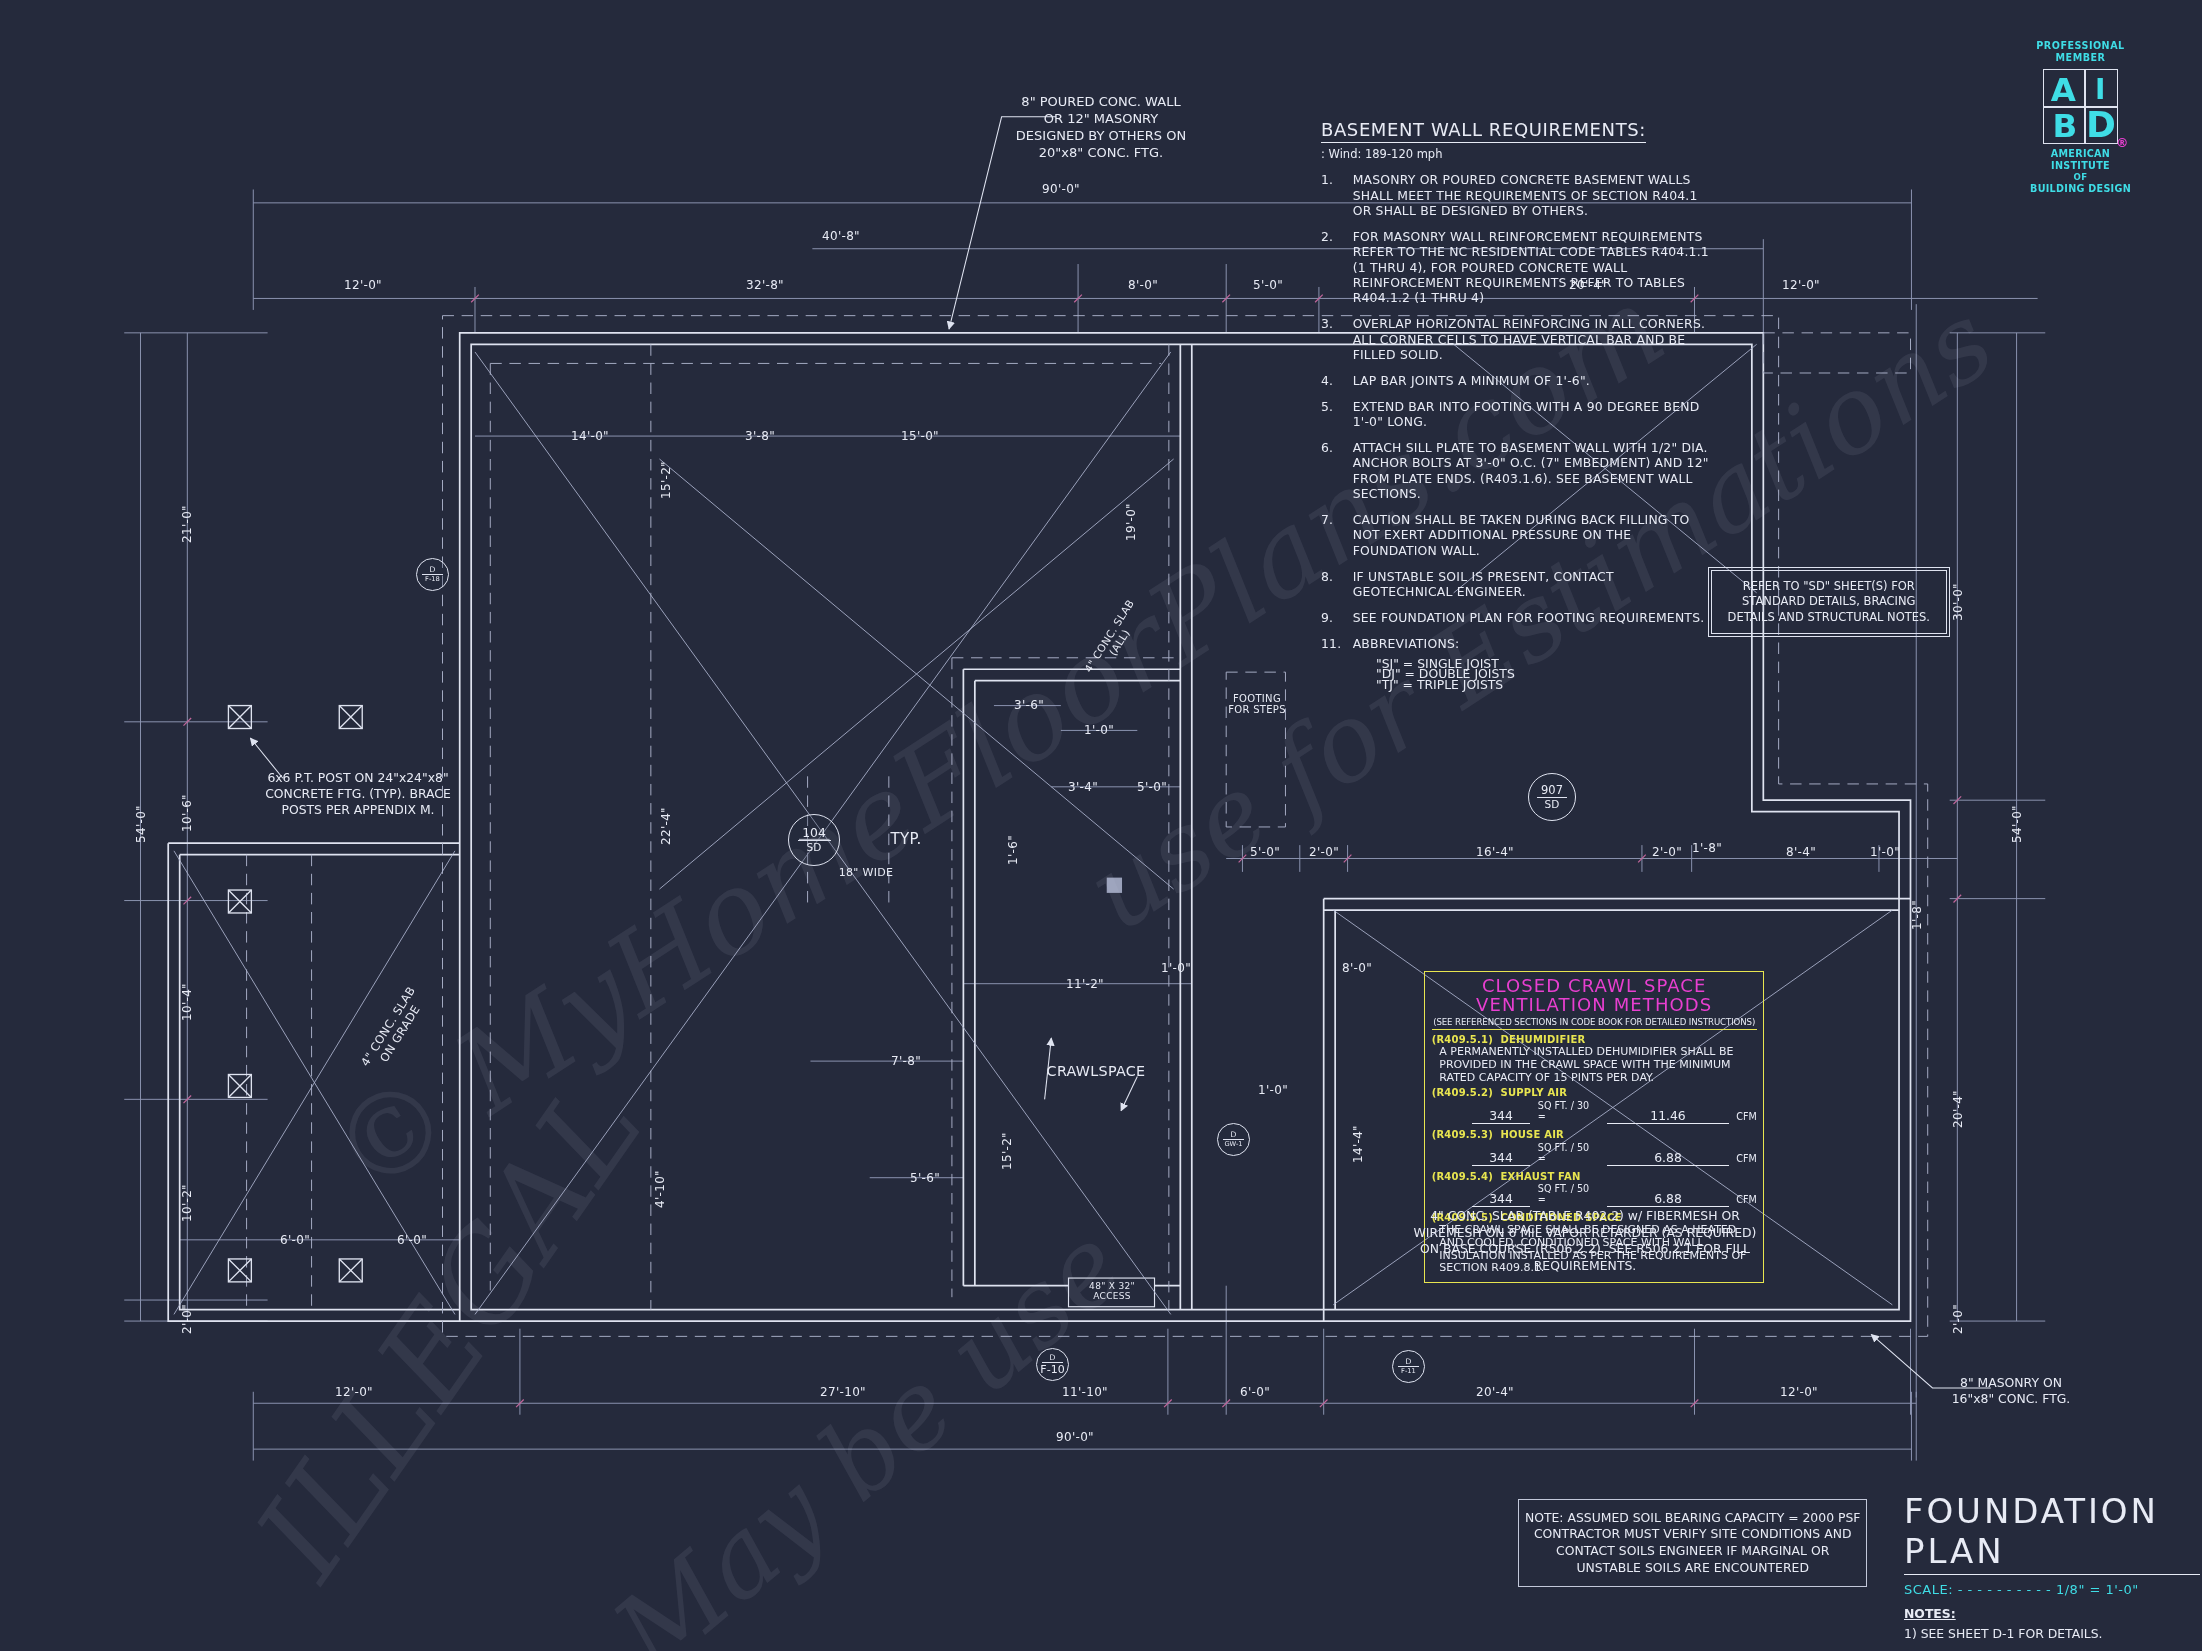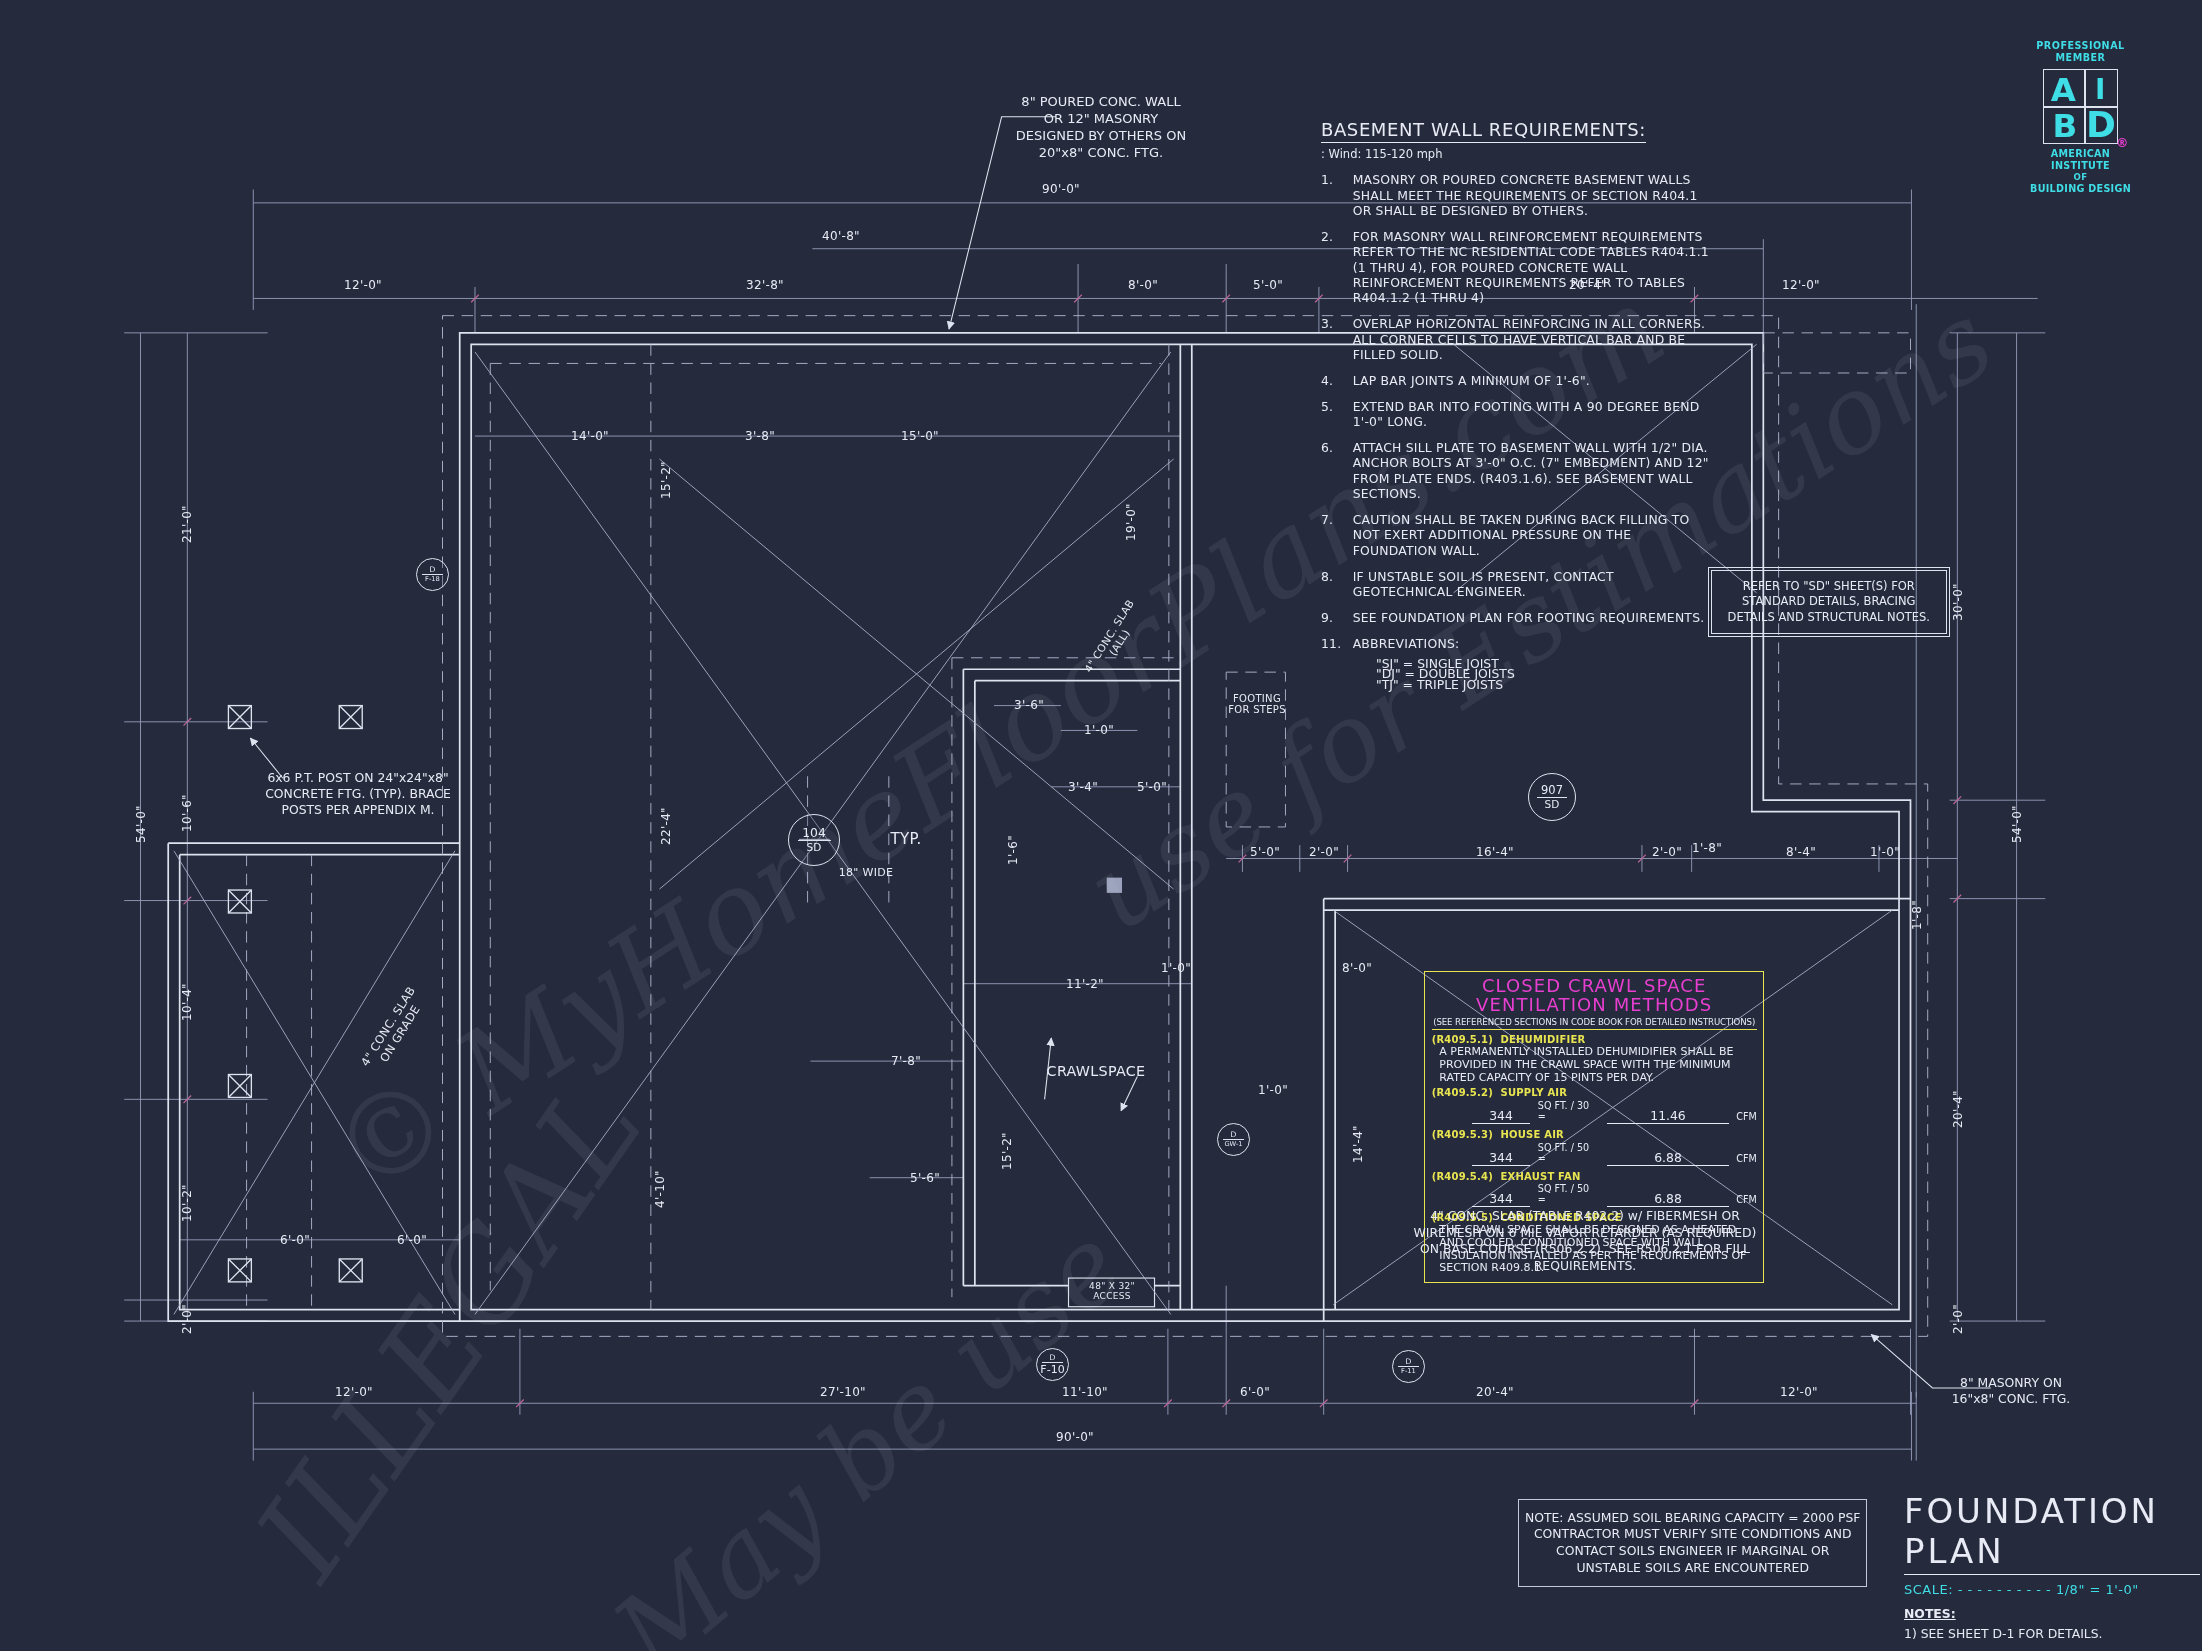--- a/index.html
+++ b/index.html
@@ -289,21 +289,21 @@
 CONCRETE FTG. (TYP). BRACE
 POSTS PER APPENDIX M.</div>
 <div class="block center pre" id="callout-masonry">8" MASONRY ON
 16"x8" CONC. FTG.</div>
 <div class="block center pre" id="sd-box">REFER TO "SD"  SHEET(S) FOR
 STANDARD DETAILS, BRACING
 DETAILS AND STRUCTURAL NOTES.</div>
 
 <div class="block" id="requirements">
   <div class="req-title">BASEMENT WALL REQUIREMENTS:</div>
-  <div class="req-wind">: Wind: 115-120 mph</div>
+  <div class="req-wind">: Wind: 189-120 mph</div>
   <div id="req-list">
       <div class="req-item">
         <div class="req-num">1.</div>
         <div>MASONRY OR POURED CONCRETE BASEMENT WALLS SHALL MEET THE REQUIREMENTS OF SECTION R404.1 OR SHALL BE DESIGNED BY OTHERS.</div>
       </div>
       <div class="req-item">
         <div class="req-num">2.</div>
         <div>FOR MASONRY WALL REINFORCEMENT REQUIREMENTS REFER TO THE NC RESIDENTIAL CODE TABLES R404.1.1 (1 THRU 4), FOR POURED CONCRETE WALL REINFORCEMENT REQUIREMENTS REFER TO TABLES R404.1.2 (1 THRU 4)</div>
       </div>
       <div class="req-item">

